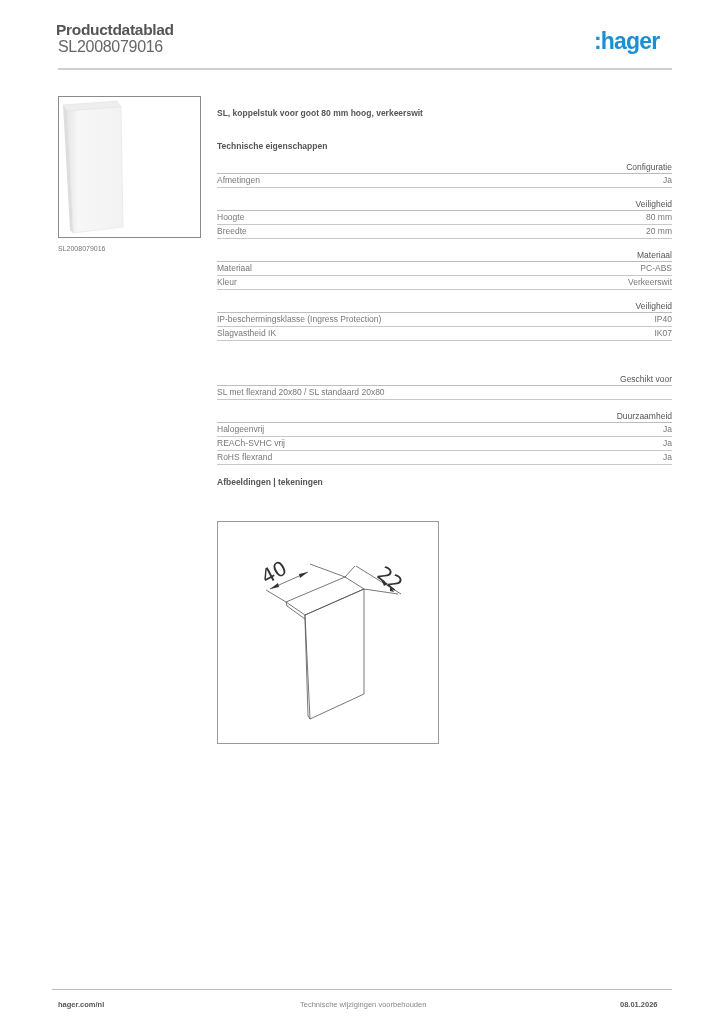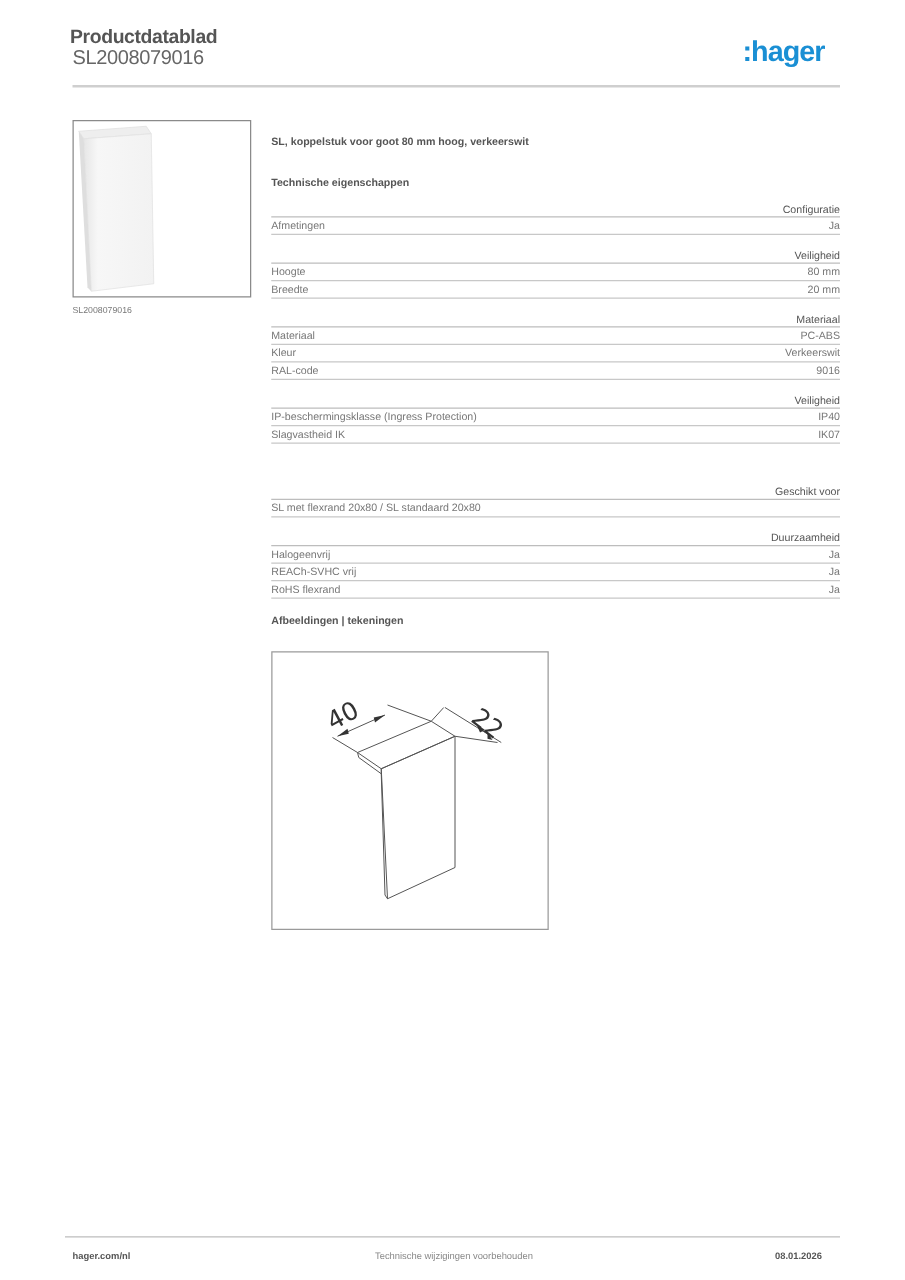--- a/index.html
+++ b/index.html
@@ -83,24 +83,20 @@
   <div class="group">
     <div class="group-title">Materiaal</div>
     <div class="row">
       <span>Materiaal</span>
       <span class="val">PC-ABS</span>
     </div>
     <div class="row">
       <span>Kleur</span>
       <span class="val">Verkeerswit</span>
     </div>
-    <div class="row">
-      <span>RAL-code</span>
-      <span class="val">9016</span>
-    </div>
   </div>
 
   <div class="group">
     <div class="group-title">Veiligheid</div>
     <div class="row">
       <span>IP-beschermingsklasse (Ingress Protection)</span>
       <span class="val">IP40</span>
     </div>
     <div class="row">
       <span>Slagvastheid IK</span>

